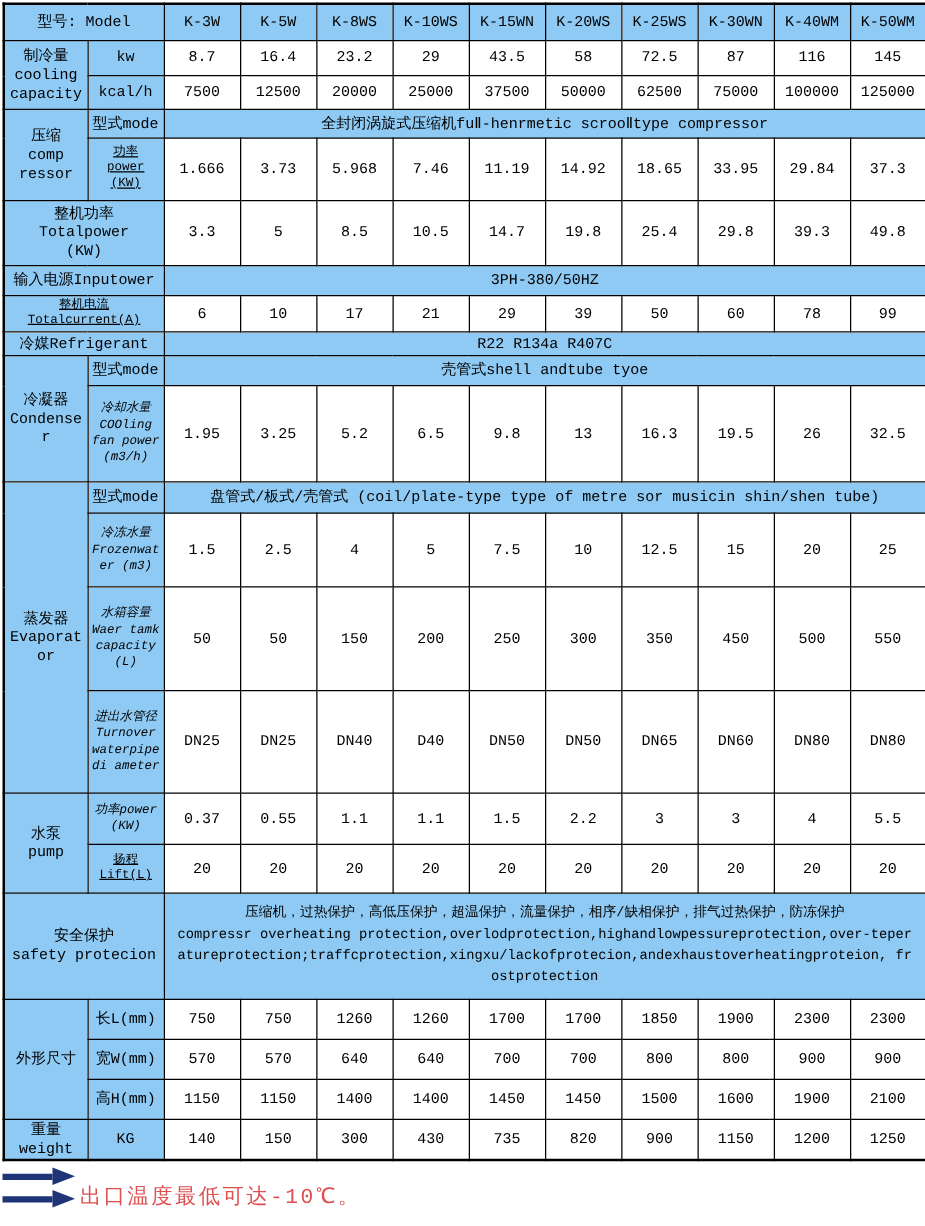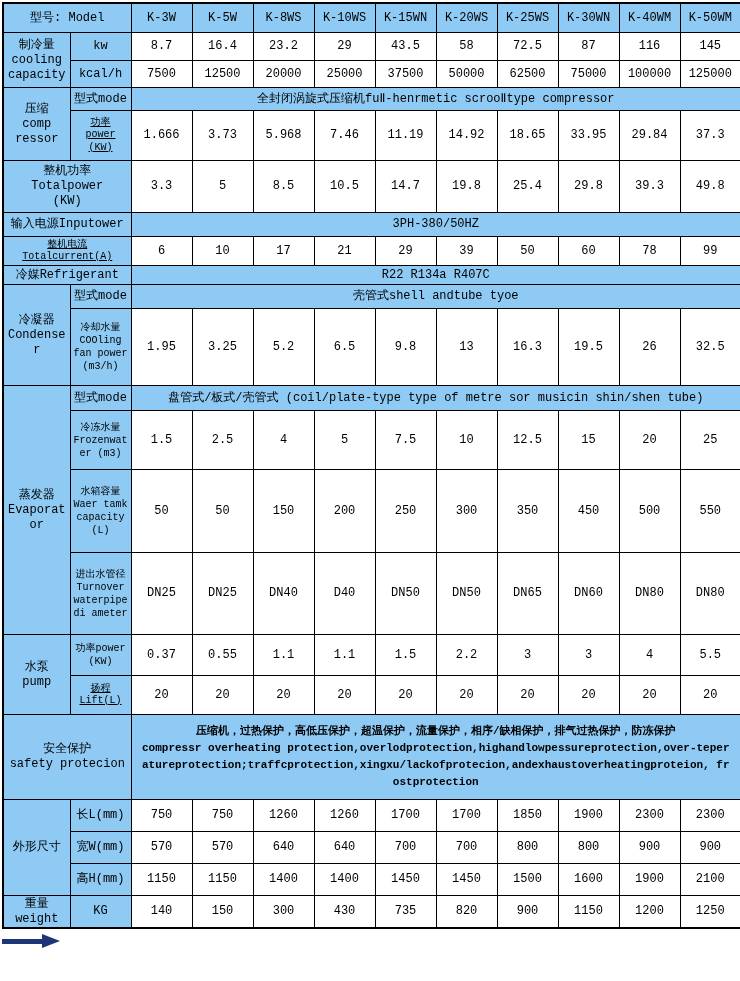--- a/index.html
+++ b/index.html
@@ -14,23 +14,23 @@
     border:2px solid var(--border-black,#000);
   }
   td{
     border:1px solid var(--border-black,#000);
     text-align:center;vertical-align:middle;
     padding:0 1px;font-size:12px;line-height:1.25;
     overflow:hidden;
   }
   .blue{background:var(--cell-blue,#8ecaf4);text-align:center;}
   .pre{white-space:pre-line;word-break:break-all;}
-  .sm{font-size:10px;line-height:1.3;}
+  .sm{font-size:10px;line-height:1.3;font-style:italic;}
   .md{font-size:10px;text-decoration:underline;}
-  .safety-val{font-size:11px;line-height:1.55;padding:2px 8px;word-break:break-all;font-weight:bold;}
+  .safety-val{font-size:11px;line-height:1.55;padding:2px 8px;word-break:break-all;}
   
   .h-model td{height:28px}
   .h-kw td{height:27px}
   .h-kcal td{height:26px}
   .h-cmode td{height:22px}
   .h-cpower td{height:49px}
   .h-tpower td{height:51px}
   .h-input td{height:23px}
   .h-curr td{height:28px}
   .h-refr td{height:18px}
@@ -359,13 +359,20 @@
 </tbody>
   </table>
 
 <div class="notes">
   <div class="note-line">
     <span class="arrow">
         <span class="shaft"></span>
         <span class="head"></span>
       </span>
   </div>
+  <div class="note-line">
+    <span class="arrow">
+        <span class="shaft"></span>
+        <span class="head"></span>
+      </span>
+    <span>出口温度最低可达-10℃。</span>
+  </div>
 </div>
 
 </body></html>

